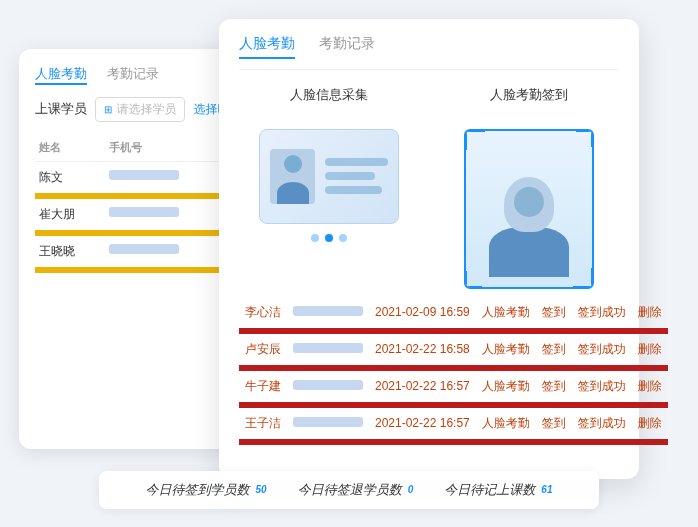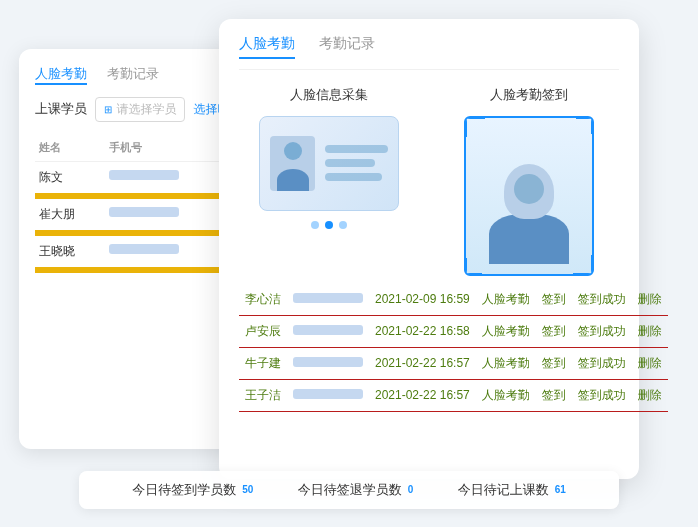--- a/index.html
+++ b/index.html
@@ -163,21 +163,21 @@
     .face-panel {
       flex: 1;
       display: flex;
       flex-direction: column;
       align-items: center;
     }
 
     .face-panel-title {
       font-size: 13px;
       color: #333;
-      margin-bottom: 12px;
+      margin-bottom: 25px;
     }
 
     .id-card-visual {
       width: 140px;
       height: 95px;
       border-radius: 8px;
       background: linear-gradient(135deg, #e8f0fb 0%, #d0e4f7 100%);
       border: 1.5px solid #b8d4f0;
       position: relative;
       display: flex;
@@ -354,23 +354,23 @@
 
     
     .front-table {
       width: 100%;
       border-collapse: collapse;
       margin-top: 8px;
     }
 
     .front-table td {
       font-size: 12px;
-      color: #4d7c0f;
+      color: #c2410c;
       padding: 7px 6px;
-      border-bottom: 1px solid #b91c1c;
+      border-bottom: 6px solid #b91c1c;
       white-space: nowrap;
     }
 
     .tag-blue {
       color: #1890ff;
       font-size: 12px;
     }
 
     .tag-success {
       color: #52c41a;
@@ -383,28 +383,29 @@
       cursor: pointer;
       font-size: 12px;
     }
 
     
     .bottom-bar {
       position: absolute;
       bottom: 0;
       left: 50%;
       transform: translateX(-50%);
-      width: 540px;
+      width: 500px;
       background: rgba(255,255,255,0.95);
       border-radius: 8px;
       box-shadow: 0 2px 12px rgba(0,0,0,0.08);
       padding: 10px 31px;
       display: flex;
       justify-content: space-around;
       align-items: center;
+      font-style: italic;
     }
 
     .stat-item {
       display: flex;
       align-items: center;
       gap: 6px;
       font-size: 13px;
       color: #333;
     }
 

